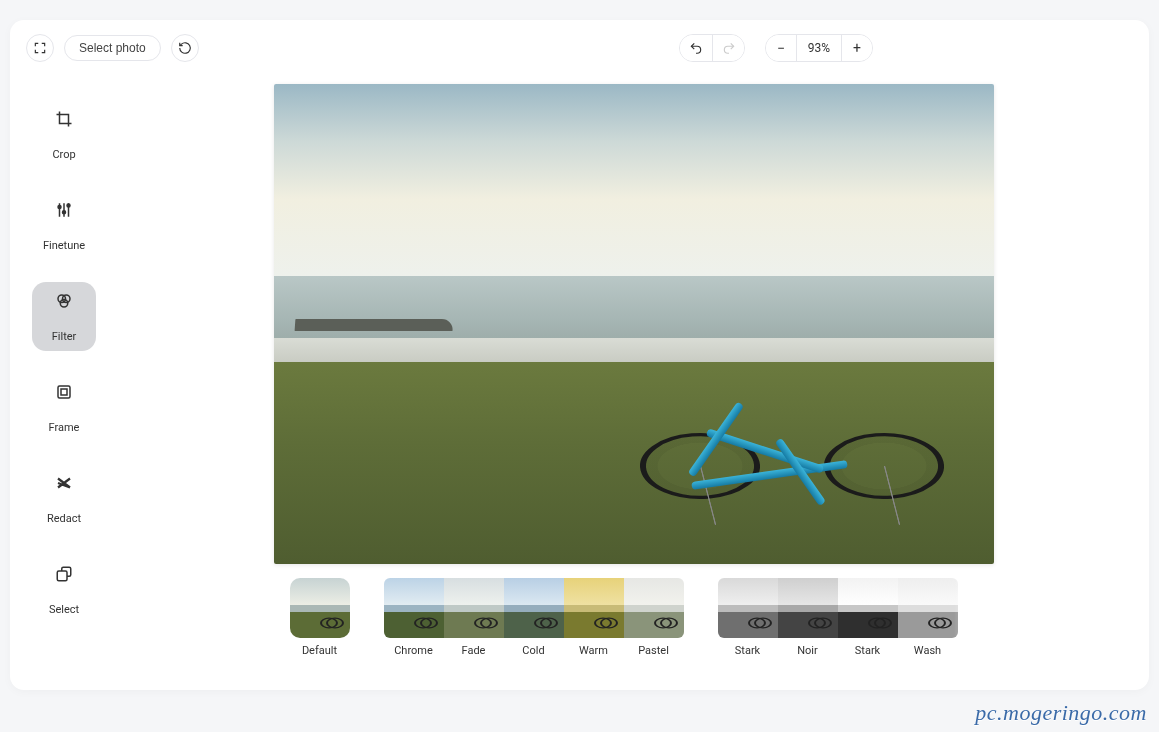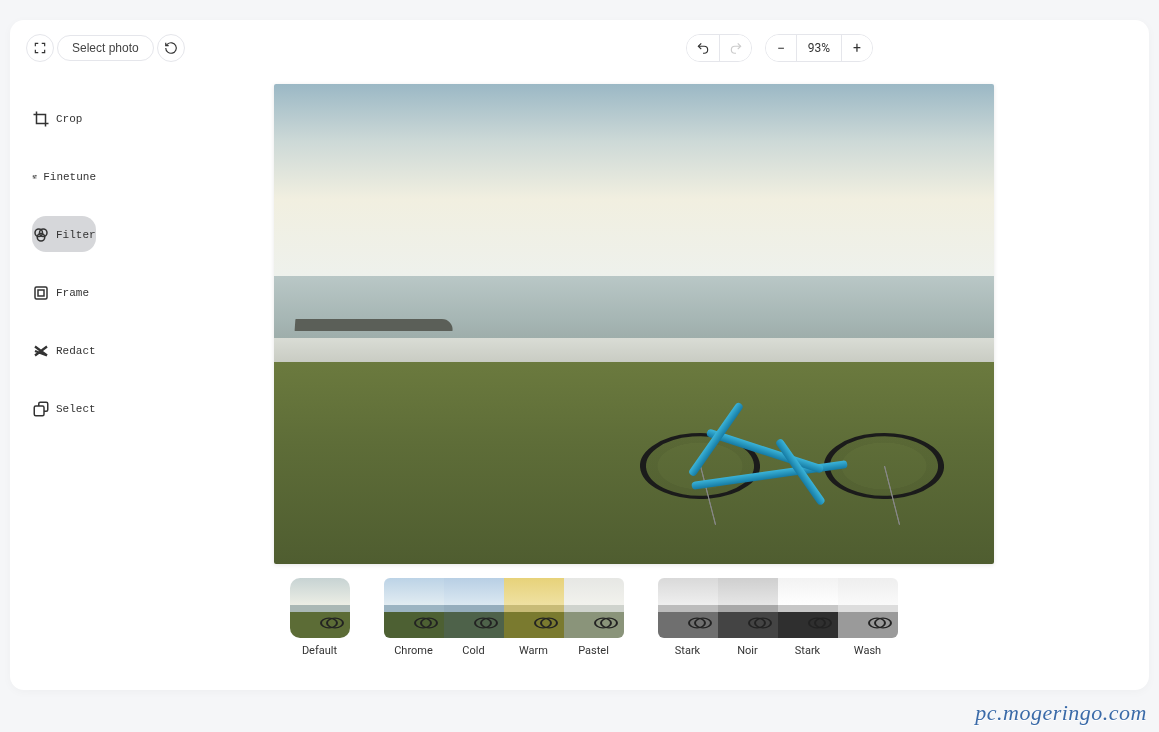--- a/index.html
+++ b/index.html
@@ -17,21 +17,21 @@
     margin: 20px 10px 10px 10px;
     width: 1139px;
     height: 670px;
     position: relative;
     box-shadow: 0 2px 10px rgba(0,0,0,0.03);
   }
   .topbar {
     display: flex;
     align-items: center;
     padding: 14px 16px;
-    gap: 3px;
+    gap: 10px;
     position: relative;
   }
   .icon-btn {
     width: 28px; height: 28px;
     border: 1px solid #e5e6eb;
     border-radius: 14px;
     background: #fff;
     display: flex; align-items: center; justify-content: center;
     cursor: pointer;
     color: #333;
@@ -95,28 +95,27 @@
     width: 108px;
     display: flex;
     flex-direction: column;
     align-items: center;
     gap: 22px;
     padding-top: 24px;
   }
   .tool {
     width: 64px;
     display: flex;
-    flex-direction: row;
+    flex-direction: column;
     align-items: center;
-    gap: 6px;
+    gap: 20px;
     cursor: pointer;
     padding: 10px 0 8px 0;
     border-radius: 14px;
     color: #333;
-    font-family: Liberation Mono, monospace;
   }
   .tool.active {
     background: #d6d7da;
   }
   .tool .tlabel {
     font-size: 11px;
     color: #333;
   }
   .tool svg, .tool .ticon { width: 18px; height: 18px; }
 
@@ -364,20 +363,31 @@
                 <div class="mini">
                   <div class="msky"></div>
                   <div class="msea"></div>
                   <div class="mgrass"></div>
                   <div class="mini-bike"></div>
                 </div>
               </div>
             <span class="thumb-label">Chrome</span>
           </div>
           <div class="filter-thumb">
+            <div class="thumb-box f-fade">
+                <div class="mini">
+                  <div class="msky"></div>
+                  <div class="msea"></div>
+                  <div class="mgrass"></div>
+                  <div class="mini-bike"></div>
+                </div>
+              </div>
+            <span class="thumb-label">Fade</span>
+          </div>
+          <div class="filter-thumb">
             <div class="thumb-box f-cold">
                 <div class="mini">
                   <div class="msky"></div>
                   <div class="msea"></div>
                   <div class="mgrass"></div>
                   <div class="mini-bike"></div>
                 </div>
               </div>
             <span class="thumb-label">Cold</span>
           </div>

